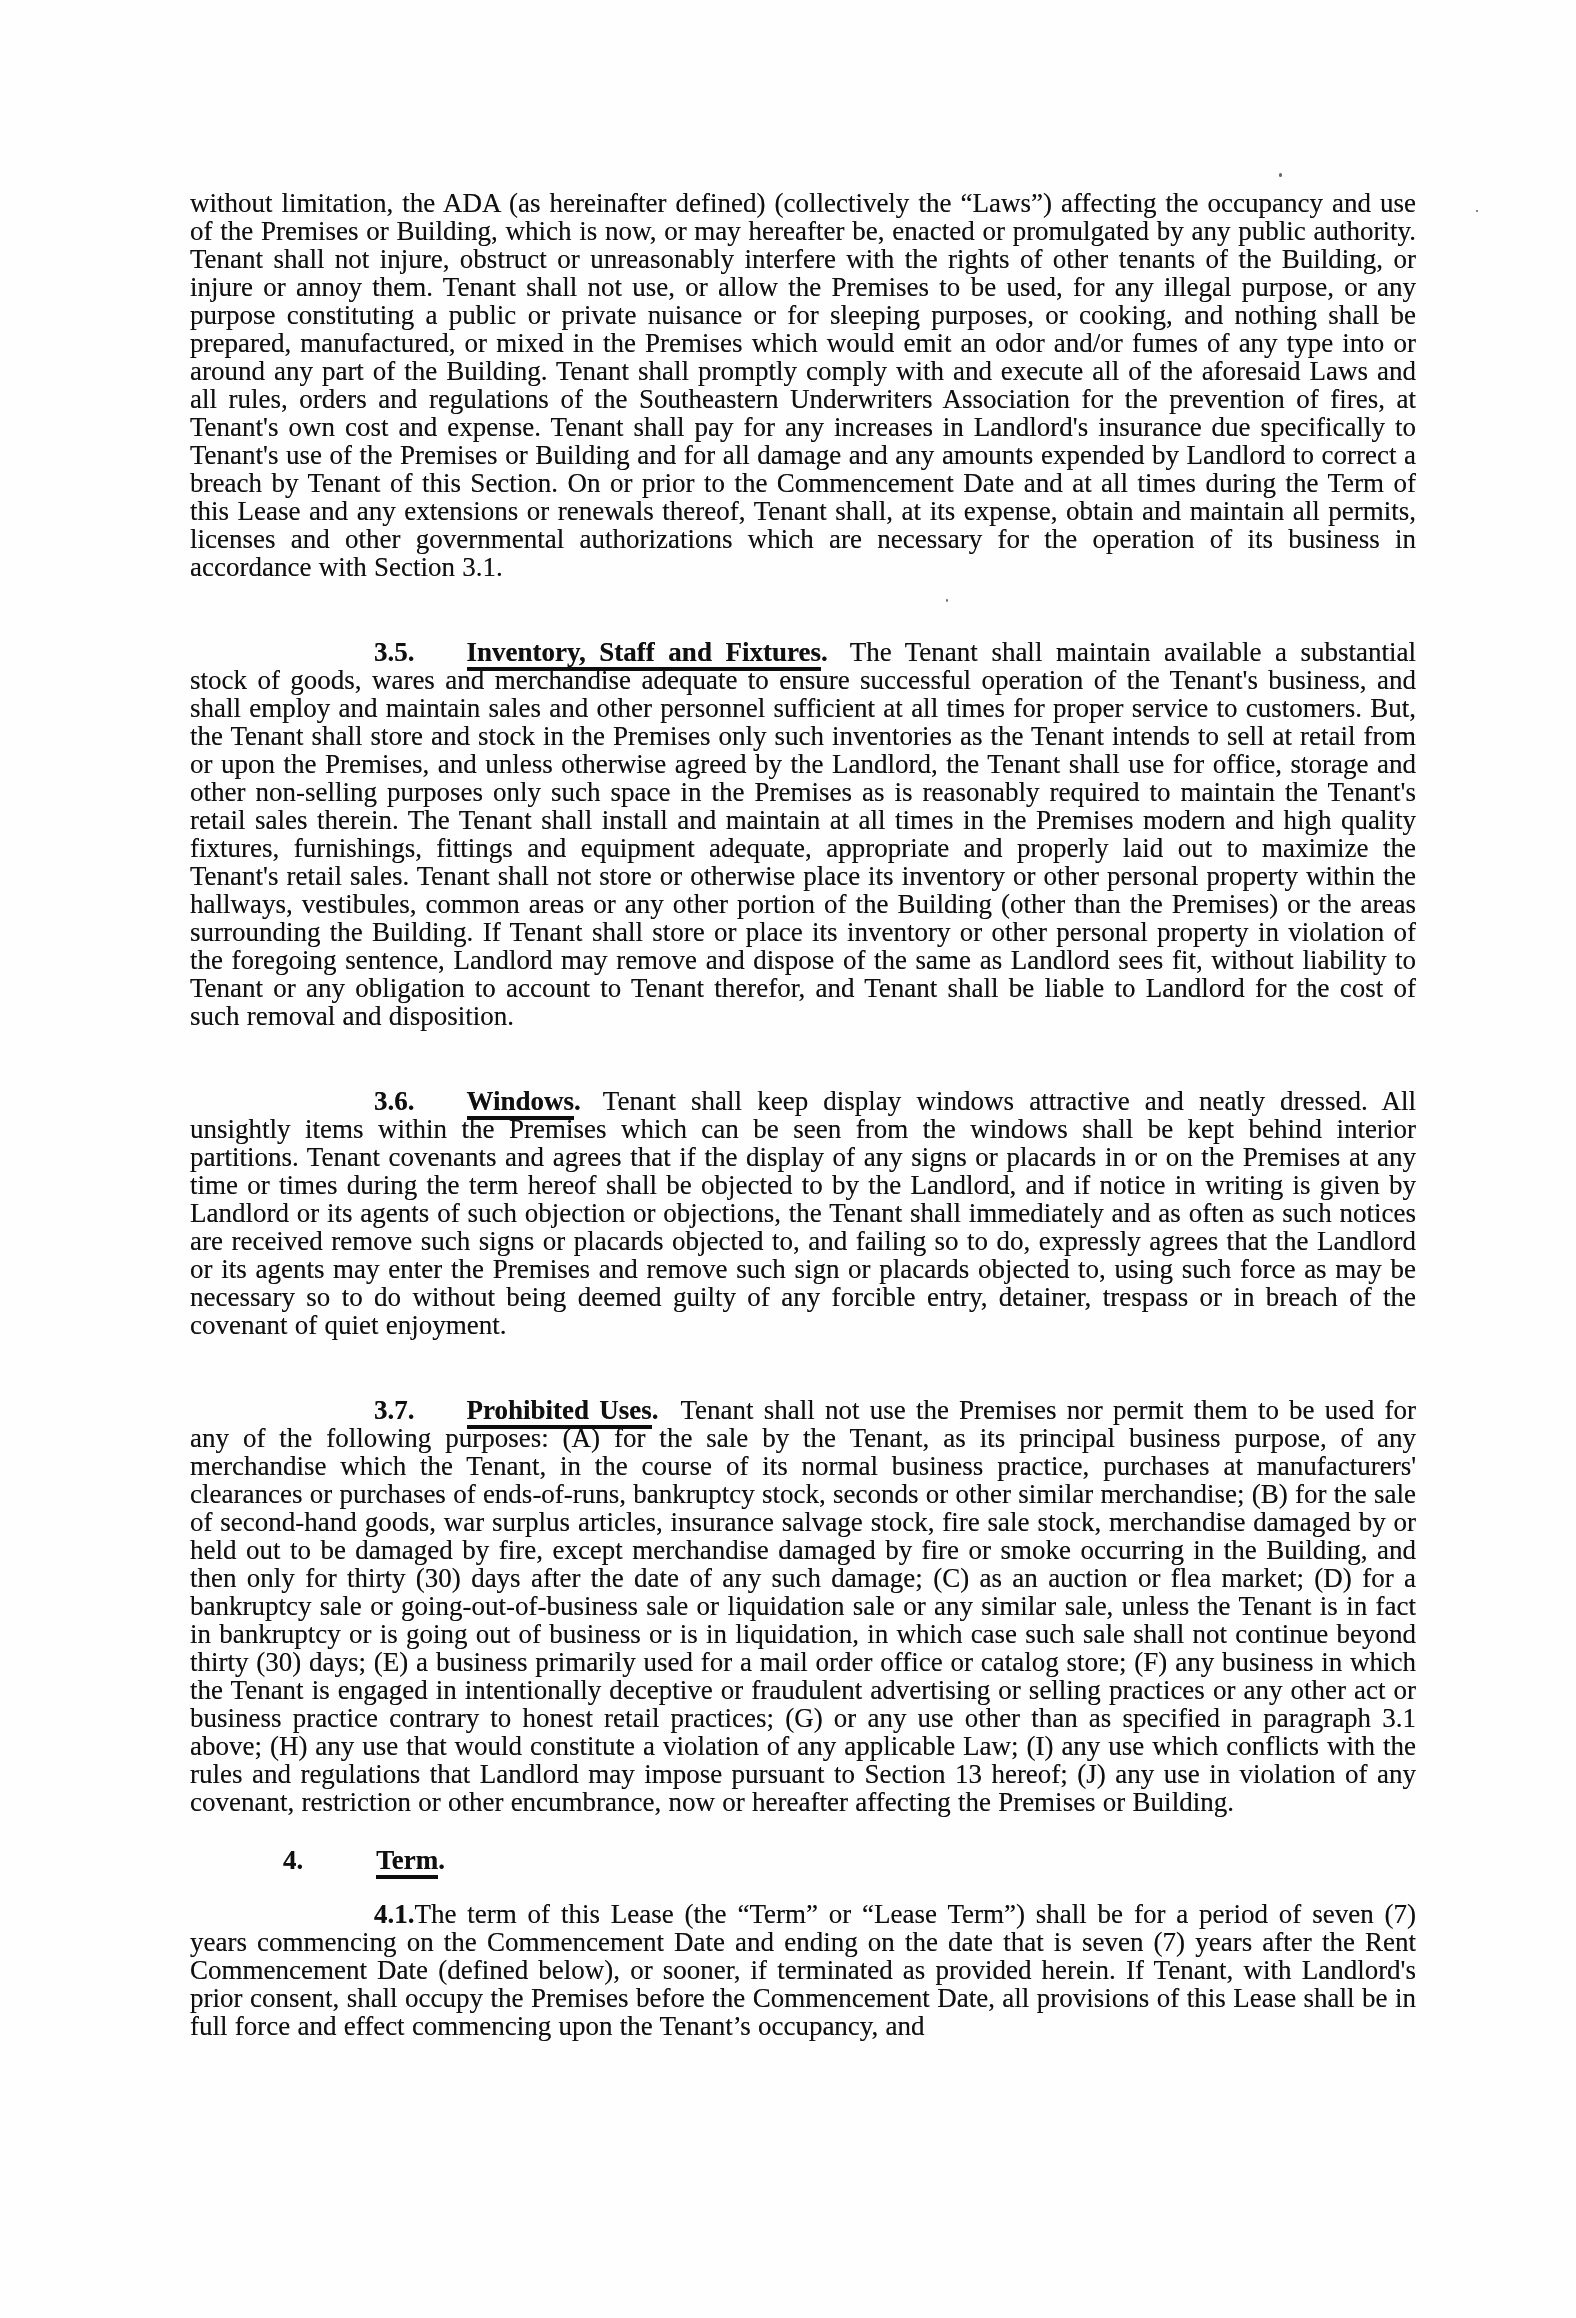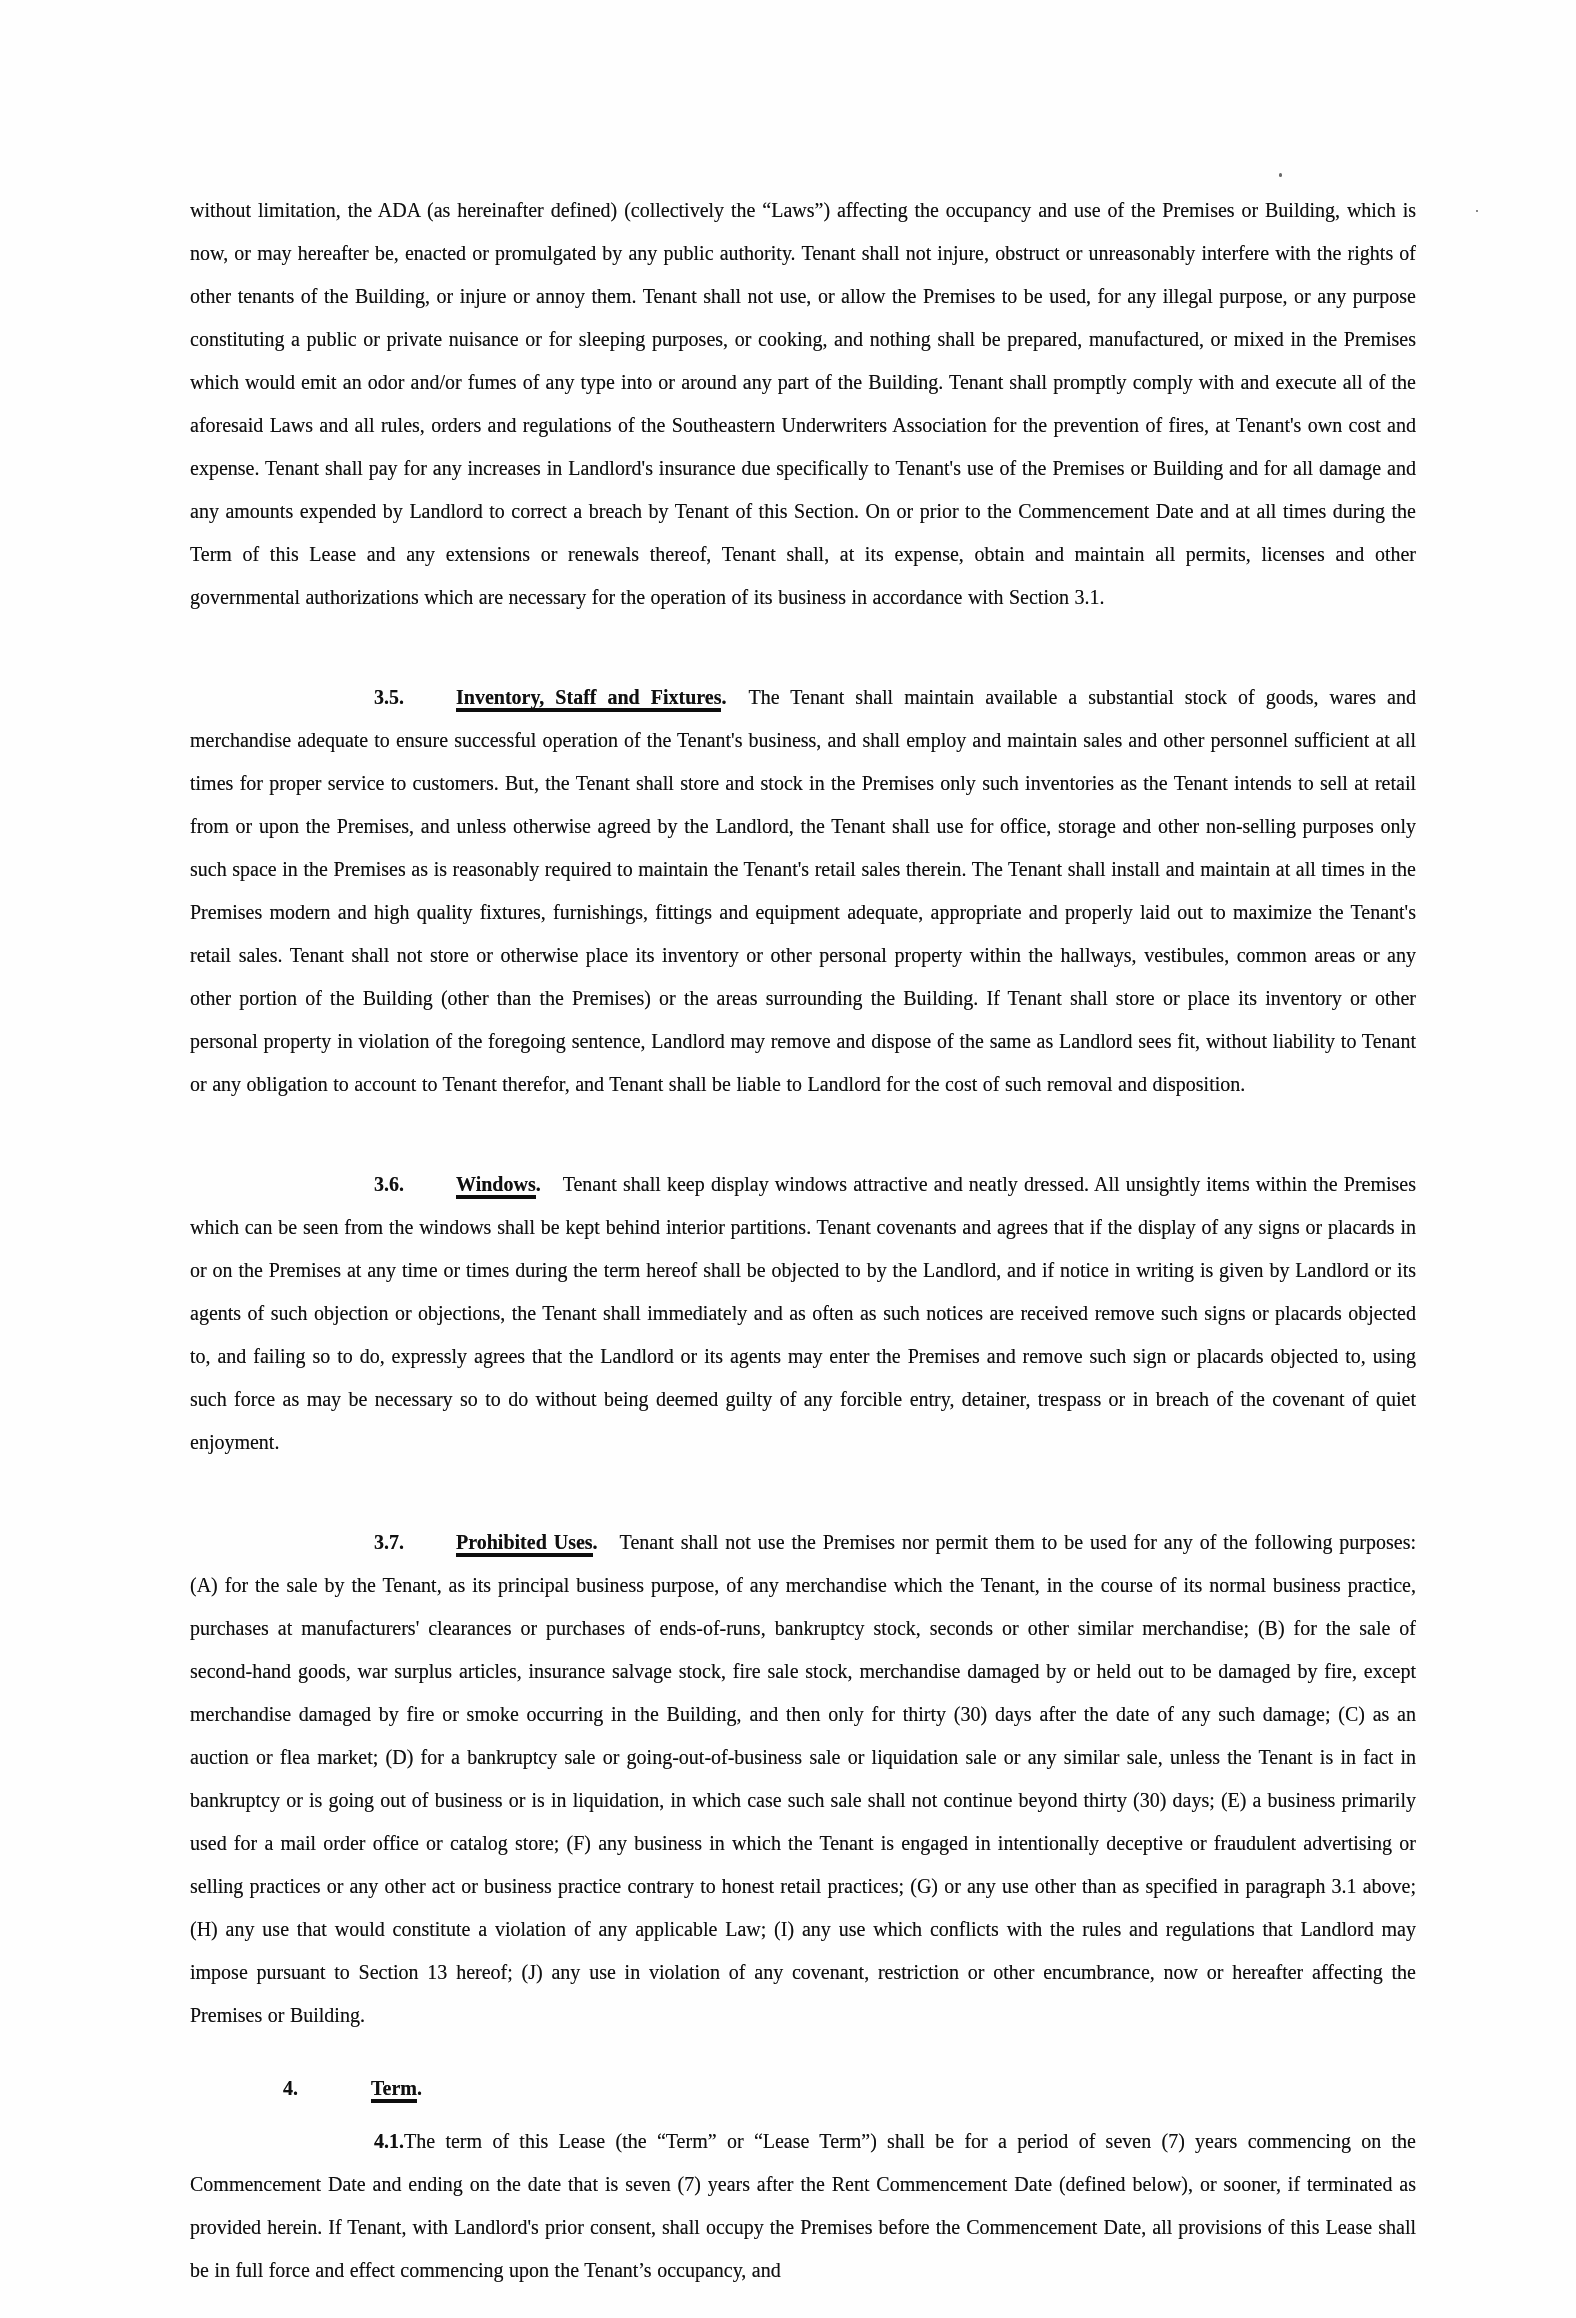--- a/index.html
+++ b/index.html
@@ -9,30 +9,30 @@
     background:#fefefe;
     font-family:"Liberation Serif","DejaVu Serif",serif;
     color:#101010;
     overflow:hidden;
   }
   .textblock{
     position:absolute;left:190px;top:189px;width:1226px;
   }
   .para{
     margin:0 0 57px 0;
-    font-size:20px;
-    line-height:43px;
+    font-size:27px;
+    line-height:28px;
     text-align:justify;
     text-align-last:left;
     word-spacing:0.5px;
     text-shadow:0 0 0.5px rgba(12,12,12,0.5);
   }
   .para.sec{ text-indent:184px; }
   .para.sec-tight{ margin-bottom:30px; }
-  .para.sec4{ text-indent:93px; margin-bottom:10px; }
+  .para.sec4{ text-indent:93px; margin-bottom:26px; }
   .num{ font-weight:bold; }
   .head{
     font-weight:bold;
     margin-left:52px;
     border-bottom:4.2px solid #0d0d0d;
     padding-bottom:0;
   }
   .head.head4{ margin-left:73px; }
   .punct{ font-weight:bold; }
   .bodyrun{ margin-left:22px; }

